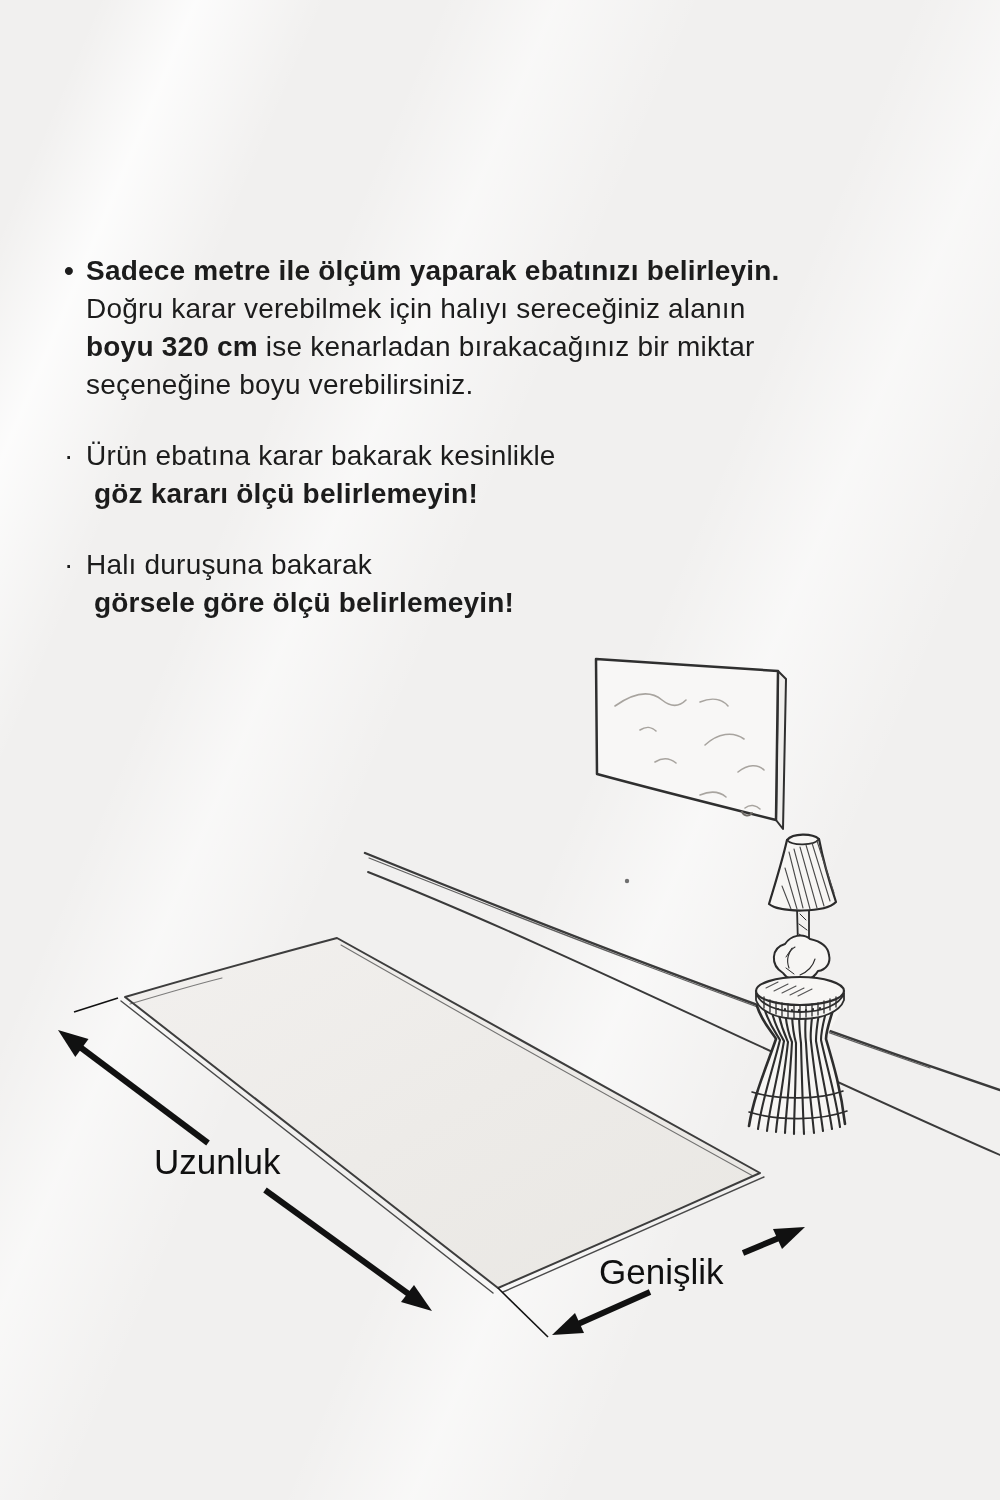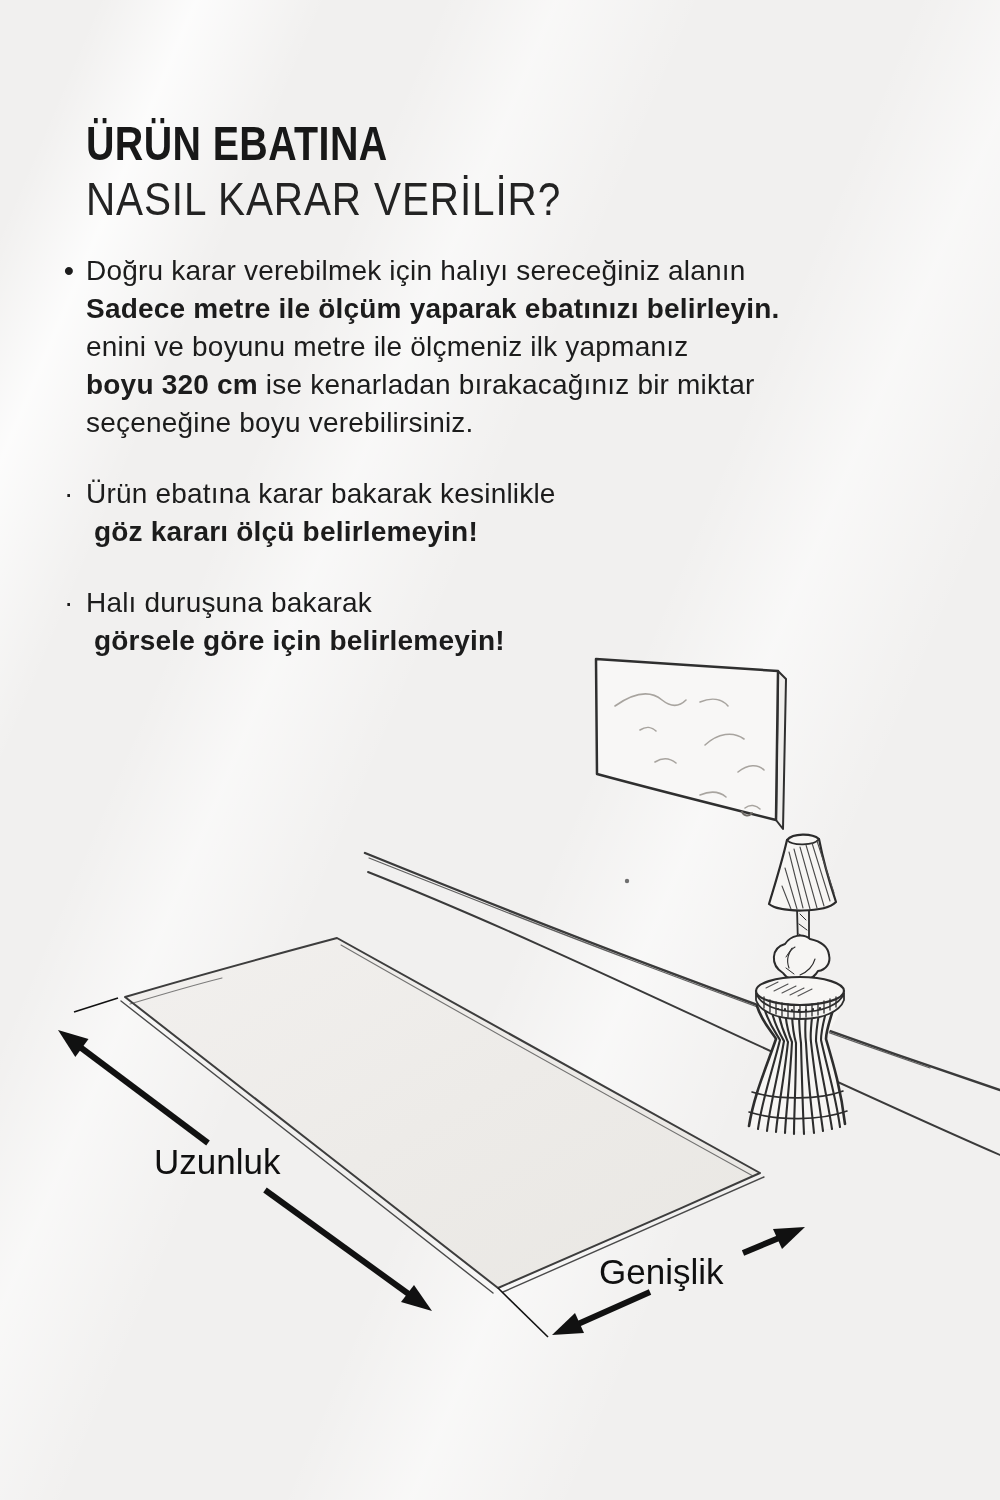--- a/index.html
+++ b/index.html
@@ -36,43 +36,38 @@
   .dim-label{position:absolute;font-size:35px;font-weight:400;color:#101010;white-space:nowrap;}
   #uzunluk-label{left:154px;top:1142px;}
   #genislik-label{left:599px;top:1252px;}
   #sketch{position:absolute;left:0;top:0;pointer-events:none;}
 </style>
 </head>
 <body>
 
 <div id="page">
 
-  <div id="title">
-    <div class="t1">ÜRÜN EBATINA</div>
-    <div class="t2">NASIL KARAR VERİLİR?</div>
-  </div>
 
   <div id="bullets">
       <div class="bullet first">
         <span class="marker">•</span>
+        <div class="tline"><span class="b">Sadece metre ile ölçüm yaparak ebatınızı belirleyin.</span></div>
         <div class="tline"><span class="r">Doğru karar verebilmek için halıyı sereceğiniz alanın</span></div>
-        <div class="tline"><span class="b">Sadece metre ile ölçüm yaparak ebatınızı belirleyin.</span></div>
-        <div class="tline"><span class="r">enini ve boyunu metre ile ölçmeniz ilk yapmanız</span></div>
         <div class="tline"><span class="b">boyu 320 cm</span><span class="r"> ise kenarladan bırakacağınız bir miktar</span></div>
         <div class="tline"><span class="r">seçeneğine boyu verebilirsiniz.</span></div>
       </div>
       <div class="bullet ind">
         <span class="marker">·</span>
         <div class="tline"><span class="r">Ürün ebatına karar bakarak kesinlikle</span></div>
         <div class="tline"><span class="b">göz kararı ölçü belirlemeyin!</span></div>
       </div>
       <div class="bullet ind">
         <span class="marker">·</span>
         <div class="tline"><span class="r">Halı duruşuna bakarak</span></div>
-        <div class="tline"><span class="b">görsele göre için belirlemeyin!</span></div>
+        <div class="tline"><span class="b">görsele göre ölçü belirlemeyin!</span></div>
       </div>
     </div>
 
   <svg id="sketch" width="1000" height="1500" viewBox="0 0 1000 1500">
     <defs>
       <linearGradient id="rugGrad" x1="0" y1="0" x2="1" y2="1">
         <stop offset="0" stop-color="#f2f0ee"></stop>
         <stop offset="0.5" stop-color="#edebe8"></stop>
         <stop offset="1" stop-color="#e9e7e3"></stop>
       </linearGradient>

